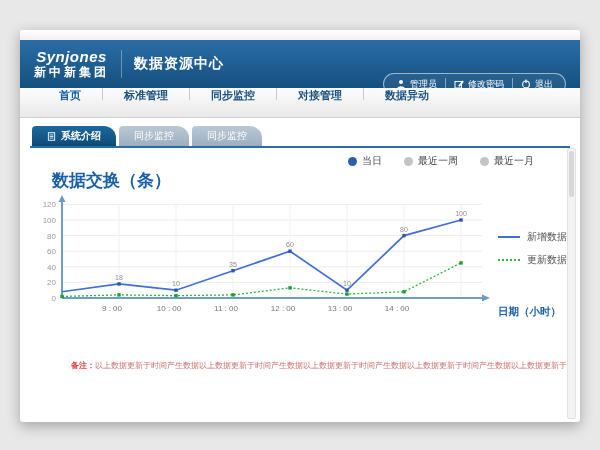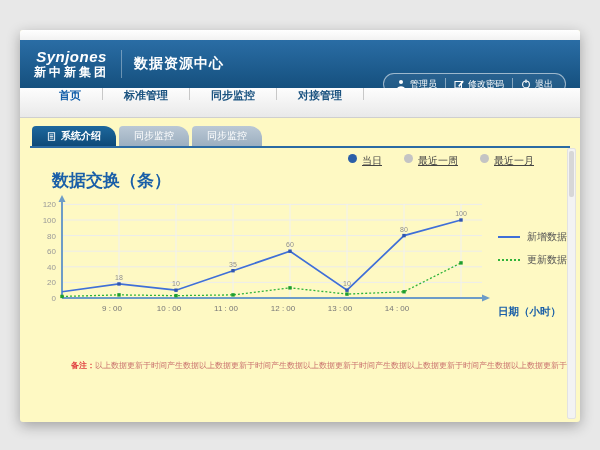--- a/index.html
+++ b/index.html
@@ -1,20 +1,20 @@
 <!DOCTYPE html>
 <html><head>
 <meta charset="utf-8">
 <style>
   * { margin:0; padding:0; box-sizing:border-box; }
   html,body { width:600px; height:450px; overflow:hidden; }
   body { background:#e8e8e8; font-family:"Liberation Sans","DejaVu Sans",sans-serif; }
 
   .window { position:absolute; left:20px; top:30px; width:560px; height:392px;
-            background:#fef9c3; border-radius:3px; box-shadow:0 4px 14px rgba(0,0,0,.30); }
+            background:#ffffff; border-radius:3px; box-shadow:0 4px 14px rgba(0,0,0,.30); }
 
   .chrome-strip { position:absolute; left:0; top:0; width:100%; height:10px;
                   background:linear-gradient(#ffffff,#f2f2f2); border-radius:3px 3px 0 0; }
 
   
   .app-header { position:absolute; left:0; top:10px; width:100%; height:48px;
                 background:linear-gradient(#2a6da5,#15507e);
                 display:flex; align-items:center; padding:0 14px; color:#fff; }
   .logo { text-align:center; line-height:1.1; cursor:pointer; }
   .logo-en { font-size:15px; font-weight:bold; letter-spacing:.5px; font-style:italic; }
@@ -42,21 +42,21 @@
   .tab { height:20px; line-height:20px; padding:0 15px; font-size:10px; color:#fff;
          background:linear-gradient(#bac8d5,#9cafc0); border-radius:4px 12px 0 0;
          display:flex; align-items:center; gap:5px; cursor:pointer; }
   .tab.active { background:linear-gradient(#1d689e,#0e4a78); font-weight:bold; }
   .tab-icon svg { width:9px; height:9px; display:block; }
   .tab-underline { position:absolute; left:10px; right:10px; top:116px; height:2px; background:#2b6ba3; }
 
   
   .view-options { position:absolute; top:124px; right:46px; display:flex; gap:22px;
                   align-items:center; font-size:10px; color:#444; }
-  .opt { display:flex; cursor:pointer;text-decoration:underline; }
+  .opt { display:flex; align-items:center; cursor:pointer; }
   .dot { width:9px; height:9px; border-radius:50%; background:#c4c4c4; margin-right:5px; }
   .dot.selected { background:#2b5fa8; }
 
   .ylabel { position:absolute; left:32px; top:139px; color:#1a5fa8; font-size:17px; font-weight:bold; }
   #chart-svg { position:absolute; left:16px; top:164px; }
 
   .series-legend { position:absolute; left:478px; top:200px; font-size:10px; color:#555; }
   .leg-row { display:flex; align-items:center; gap:7px; margin-bottom:9px; }
   .leg-line { width:22px; height:0; border-top:2px solid #3f6fd8; }
   .leg-line.dotted { border-top-style:dotted; }
@@ -116,20 +116,21 @@
 
   <nav class="main-nav">
     <span class="nav-item active">首页</span>
     <span class="nav-sep"></span>
     <span class="nav-item">标准管理</span>
     <span class="nav-sep"></span>
     <span class="nav-item">同步监控</span>
     <span class="nav-sep"></span>
     <span class="nav-item">对接管理</span>
     <span class="nav-sep"></span>
+    <span class="nav-item">数据异动</span>
   </nav>
 
   <div class="tab-bar">
     <div class="tab active">
       <span class="tab-icon">
         <svg viewBox="0 0 10 10">
           <rect x="1.5" y="0.8" width="7" height="8.4" fill="none" stroke="#fff" stroke-width="1"></rect>
           <line x1="3" y1="3.2" x2="7" y2="3.2" stroke="#fff" stroke-width="0.9"></line>
           <line x1="3" y1="5" x2="7" y2="5" stroke="#fff" stroke-width="0.9"></line>
           <line x1="3" y1="6.8" x2="7" y2="6.8" stroke="#fff" stroke-width="0.9"></line>

